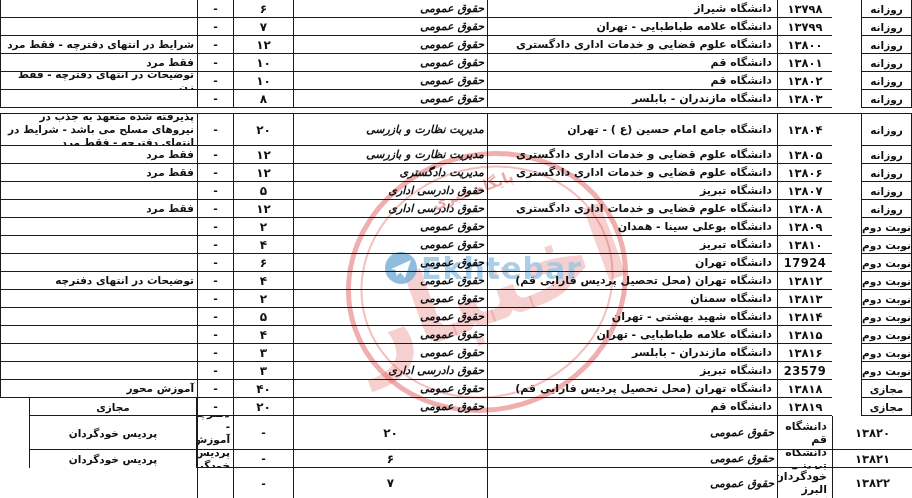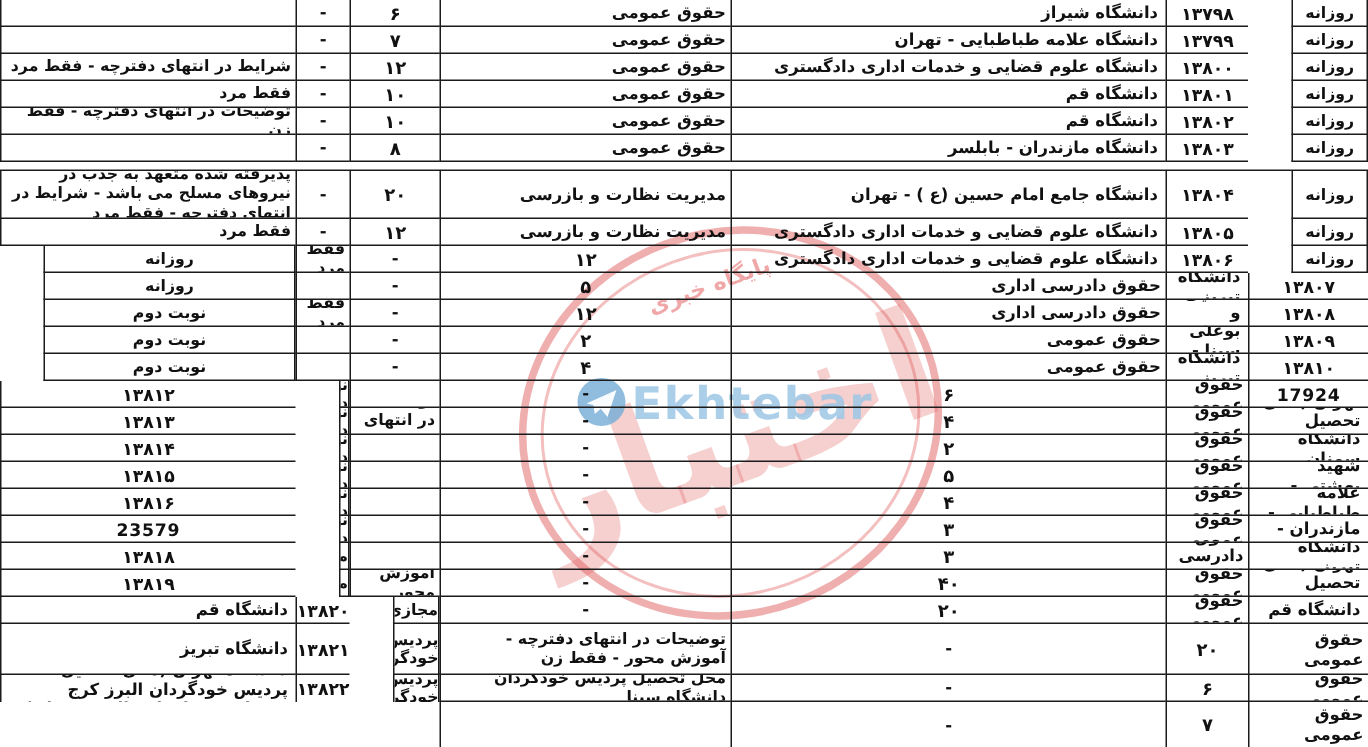--- a/index.html
+++ b/index.html
@@ -20,21 +20,21 @@
     display:flex;align-items:center;box-sizing:border-box;overflow:hidden;
     border-left:1px solid #1b1b1b;border-bottom:1px solid #1b1b1b;
     font-weight:bold;color:#111;background:transparent;
   }
   .cell span{width:100%;}
   .c-course{border-right:1px solid #1b1b1b;font-size:10.5px;margin-left:29px;}
   .c-course span,.c-code span,.c-cap span,.c-dash span{text-align:center;}
   .c-code{font-size:11.5px;letter-spacing:.5px;}
   .c-univ{font-size:11px;padding:0 5px;line-height:13px;}
   .c-univ span{}
-  .c-field{font-size:11px;padding:0 3px;}
+  .c-field{font-size:11px;padding:0 3px;font-style:italic;}
   .c-field span{text-align:right;}
   .c-cap{font-size:12px;}
   .c-dash{font-size:11px;}
   .c-note{font-size:10.5px;padding:0 3px;line-height:13px;}
   .c-note span{text-align:right;}
   .last{border-bottom:none;}
   .gap{grid-column:1/-1;border-bottom:1px solid #1b1b1b;background:#fff;}
 </style>
 </head>
 <body>
@@ -227,20 +227,23 @@
       </div>
       <div class="cell c-course">
         <span>روزانه</span>
       </div>
       <div class="cell c-code">
         <span>۱۳۸۰۶</span>
       </div>
       <div class="cell c-univ">
         <span>دانشگاه علوم قضایی و خدمات اداری دادگستری</span>
       </div>
+      <div class="cell c-field">
+        <span>مدیریت دادگستری</span>
+      </div>
       <div class="cell c-cap">
         <span>۱۲</span>
       </div>
       <div class="cell c-dash">
         <span>-</span>
       </div>
       <div class="cell c-note">
         <span>فقط مرد</span>
       </div>
       <div class="cell c-course">
@@ -325,20 +328,23 @@
         <span>-</span>
       </div>
       <div class="cell c-note">
         <span></span>
       </div>
       <div class="cell c-course">
         <span>نوبت دوم</span>
       </div>
       <div class="cell c-code">
         <span>17924</span>
+      </div>
+      <div class="cell c-univ">
+        <span>دانشگاه تهران</span>
       </div>
       <div class="cell c-field">
         <span>حقوق عمومی</span>
       </div>
       <div class="cell c-cap">
         <span>۶</span>
       </div>
       <div class="cell c-dash">
         <span>-</span>
       </div>

